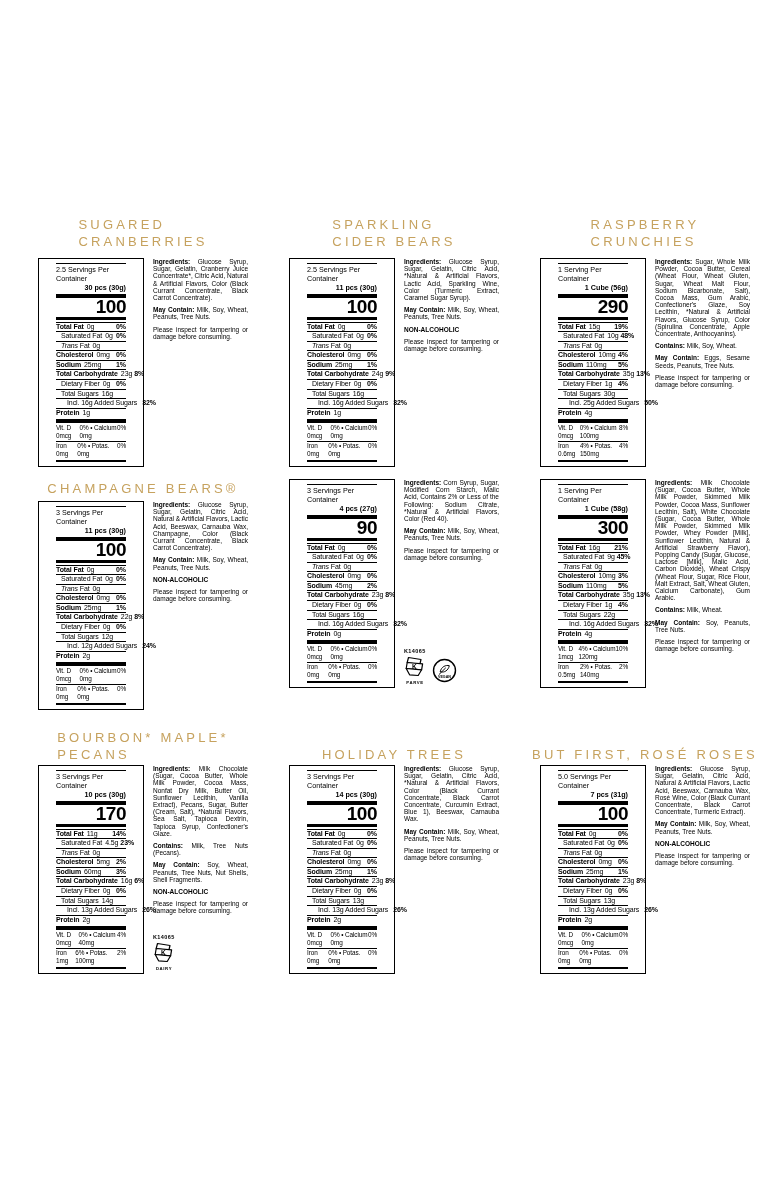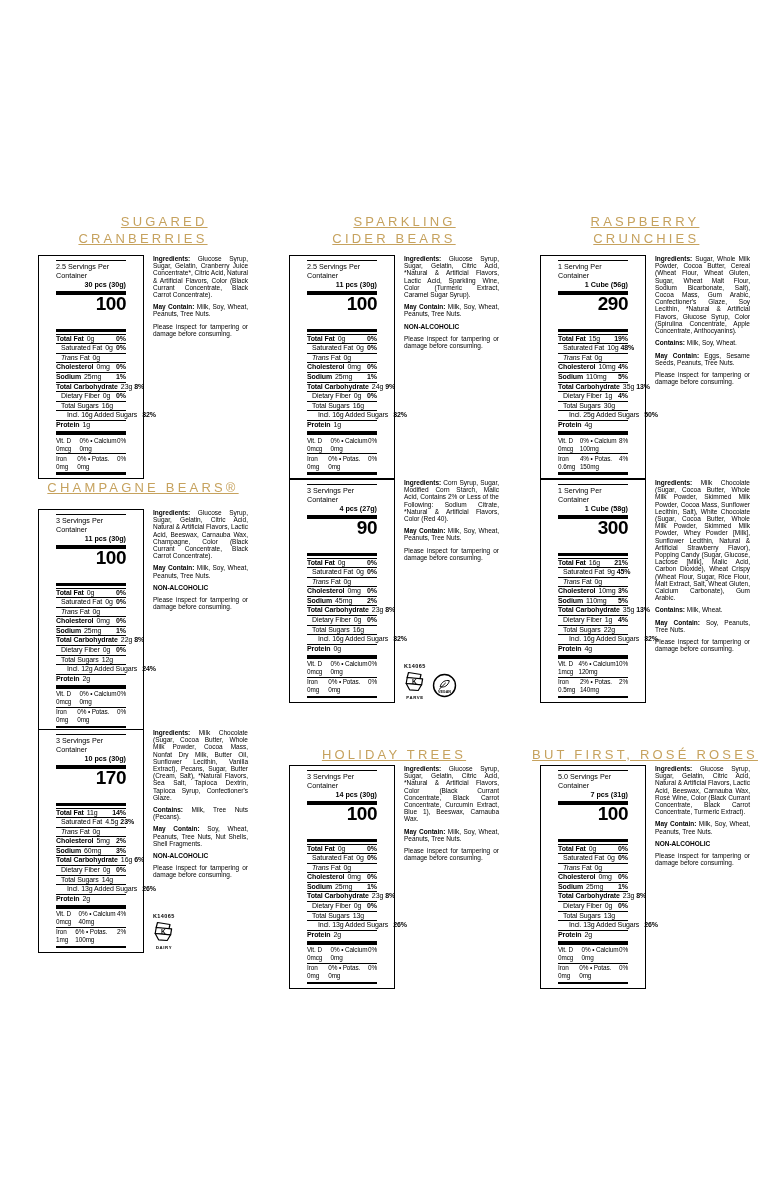--- a/index.html
+++ b/index.html
@@ -10,43 +10,42 @@
   }
   .sheet{position:relative;width:780px;height:1196px;overflow:hidden;background:#fff;}
   .grid{
     position:absolute;left:38px;top:212px;
     display:grid;grid-template-columns:210px 210px 210px;column-gap:41px;
     grid-template-rows:267px 250px auto;
   }
   .card{display:flex;flex-direction:column;}
   .card-title{
     font-size:13px;letter-spacing:3.2px;line-height:17px;color:var(--gold);
-    text-align:right;white-space:pre;font-weight:400;
+    text-align:left;white-space:pre;font-weight:400;
     display:flex;flex-direction:column;justify-content:flex-end;align-items:center;
     margin:0;
-    text-decoration:underline;
   }
   .r1 .card-title{height:38px;margin-bottom:8px;}
-  .r2 .card-title{height:18px;margin-bottom:13px;}
+  .r2 .card-title{height:18px;margin-bottom:4px;}
   .r3 .card-title{height:34px;margin-bottom:2px;}
   .card-body{display:flex;align-items:stretch;}
   
   .nf{flex:0 0 106px;width:106px;box-sizing:border-box;border:1px solid #000;padding:2px 17px;background:#fff;}
   .nf-head{
     font-size:12.5px;font-weight:700;letter-spacing:-0.6px;line-height:13px;
     border-bottom:1px solid #000;padding-bottom:2px;margin-bottom:1px;white-space:nowrap;
   }
   .nf-servings{font-size:7.2px;line-height:9px;}
   .nf-ssize{display:flex;justify-content:space-between;font-size:7.2px;font-weight:700;line-height:9.5px;}
   .bar{background:#000;}
   .bar.thick{height:4px;margin:1.5px 0 1px 0;}
   .bar.med{height:3px;margin:1px 0;}
   .bar.thin2{height:2.5px;margin-top:1px;}
   .nf-aps{font-size:5.8px;font-weight:700;line-height:7px;}
-  .nf-cal{display:flex;justify-content:space-between;align-items:baseline;height:32px;line-height:16px;}
+  .nf-cal{display:flex;justify-content:space-between;align-items:baseline;height:17px;line-height:16px;}
   .nf-cal-label{font-size:11.5px;font-weight:700;}
   .nf-cal-value{font-size:19px;font-weight:700;letter-spacing:-0.5px;}
   .nf-dvh{font-size:6px;font-weight:700;text-align:right;line-height:8px;border-bottom:1px solid #000;padding-bottom:0.5px;}
   .nf-row{display:flex;align-items:baseline;font-size:7px;line-height:8.6px;letter-spacing:-0.1px;}
   .nf-row + .nf-row{border-top:1px solid #000;}
   .nf-row.i1{padding-left:5px;}
   .nf-row.i2{padding-left:11px;}
   .nf-row .rn{white-space:pre;}
   .nf-row.b .rn{font-weight:700;}
   .nf-row .re{font-style:italic;white-space:pre;}
@@ -796,20 +795,22 @@
   <p class="ip"><span class="ib">Contains:</span> <span class="it">Milk, Wheat.</span></p>
 
   <p class="ip"><span class="ib">May Contain:</span> <span class="it">Soy, Peanuts, Tree Nuts.</span></p>
 
   <p class="ip"><span class="ib"></span> <span class="it">Please inspect for tampering or damage before consuming.</span></p>
 </div>
     </div>
   </section>
 
   <section class="card r3">
+    <h2 class="card-title">BOURBON* MAPLE*
+PECANS</h2>
     <div class="card-body">
       <div class="nf">
         <div class="nf-head"></div>
         <div class="nf-servings">3 Servings Per Container</div>
         <div class="nf-ssize">
           <span></span>
           <span>10 pcs (30g)</span>
         </div>
         <div class="bar thick"></div>
         <div class="nf-aps"></div>

